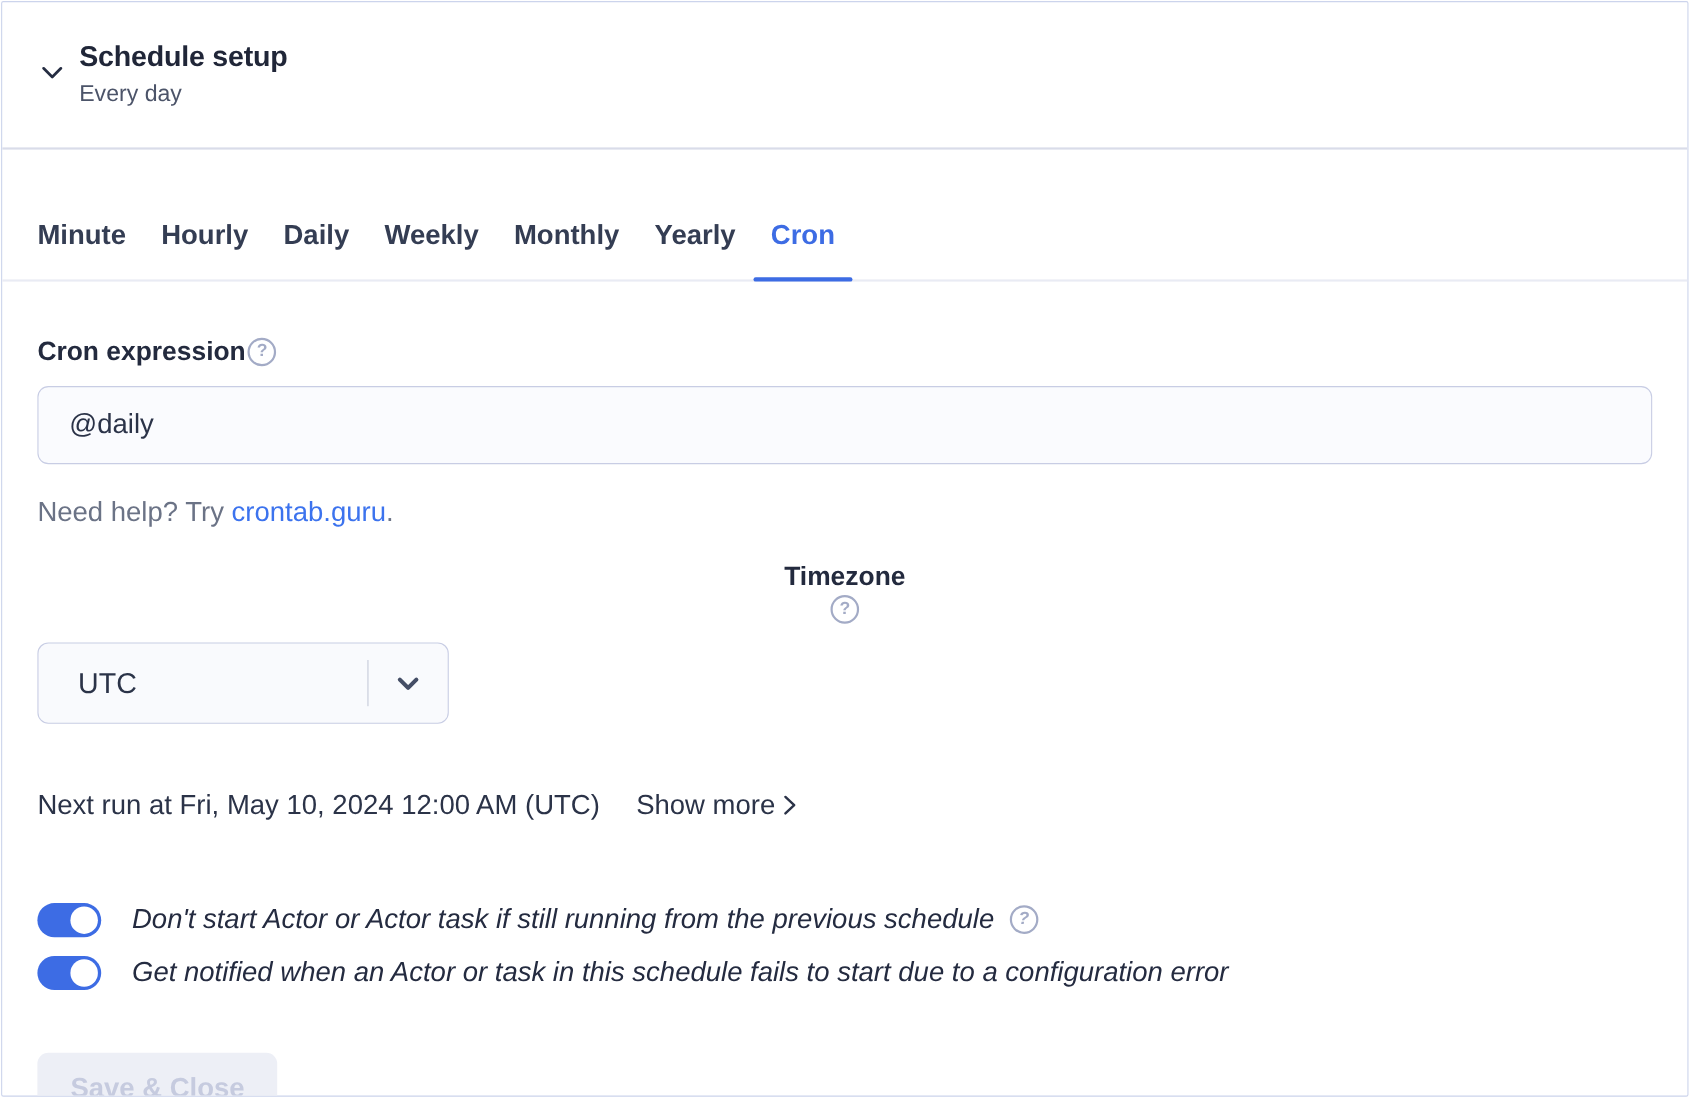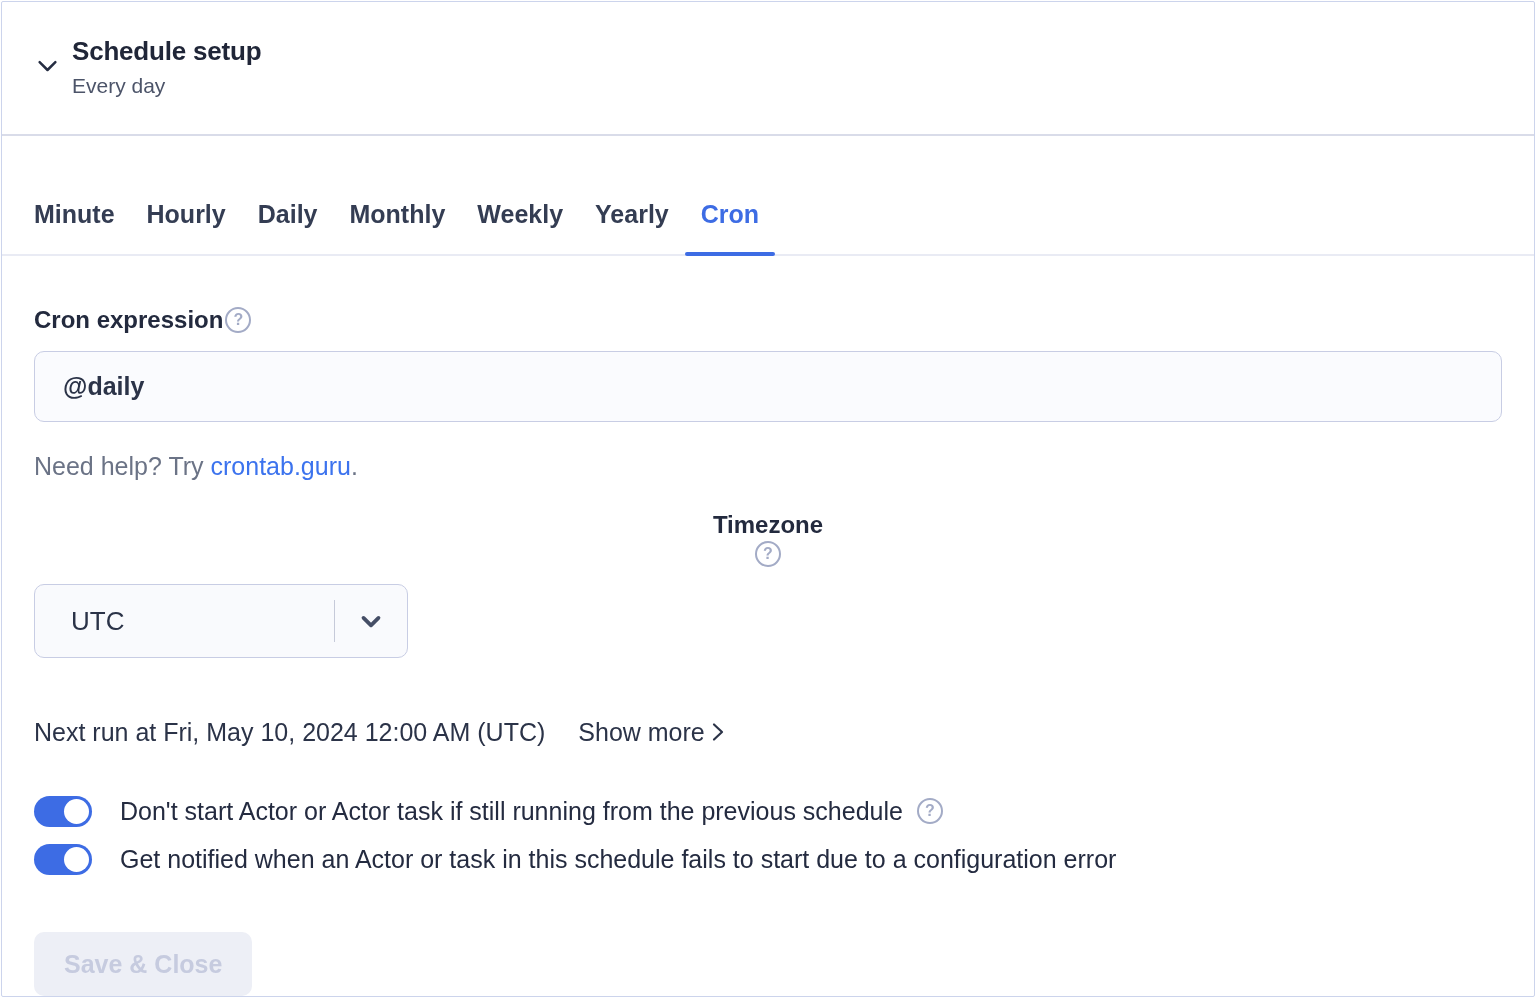--- a/index.html
+++ b/index.html
@@ -76,21 +76,20 @@
     height: 71px;
     margin-top: 17px;
     border: 1.5px solid #c8cde4;
     border-radius: 10px;
     background: #fafbfe;
     padding: 0 28px;
     font-size: 25px;
     color: #2b3348;
     font-family: inherit;
     outline: none;
-    font-weight: bold;
   }
 
   .help-line { margin-top: 30px; font-size: 25px; color: #6b7386; }
   .help-line .link { color: #3c73ee; cursor: pointer; text-decoration: none; }
 
   .tz-select {
     margin-top: 17px;
     width: 374px; height: 74px;
     border: 1.5px solid #c8cde4;
     border-radius: 10px;
@@ -98,21 +97,21 @@
     display: flex; align-items: center;
     cursor: pointer;
   }
   .tz-value { flex: 1; padding-left: 36px; font-size: 26px; color: #2b3348; }
   .tz-divider { width: 1px; height: 42px; background: #c6cad9; }
   .tz-chevron { width: 72px; display: flex; align-items: center; justify-content: center; }
 
   .next-run { margin-top: 58px; display: flex; align-items: center; font-size: 25px; color: #2b3348; line-height: 32px; }
   .show-more { display: inline-flex; align-items: center; margin-left: 33px; cursor: pointer; color: #2b3348; }
 
-  .toggles { margin-top: 47px; display: flex; flex-direction: column; gap: 16px; }
+  .toggles { margin-top: 72px; display: flex; flex-direction: column; gap: 16px; font-style: italic; }
   .toggle-row { display: flex; align-items: center; gap: 28px; }
   .toggle {
     width: 58px; height: 31px;
     border-radius: 16px;
     background: #3d6ce4;
     position: relative;
     cursor: pointer;
     flex-shrink: 0;
   }
   .toggle-knob {
@@ -151,22 +150,22 @@
       <div class="page-title">Schedule setup</div>
       <div class="page-subtitle">Every day</div>
     </div>
   </div>
   <hr class="header-divider">
 
   <div class="tabs">
     <div class="tab">Minute</div>
     <div class="tab">Hourly</div>
     <div class="tab">Daily</div>
+    <div class="tab">Weekly</div>
     <div class="tab">Monthly</div>
-    <div class="tab">Weekly</div>
     <div class="tab">Yearly</div>
     <div class="tab active">Cron</div>
   </div>
 
   <div class="section">
 
     <div class="field-label">
       <span>Cron expression</span>
       <span class="qicon">?</span>
     </div>

